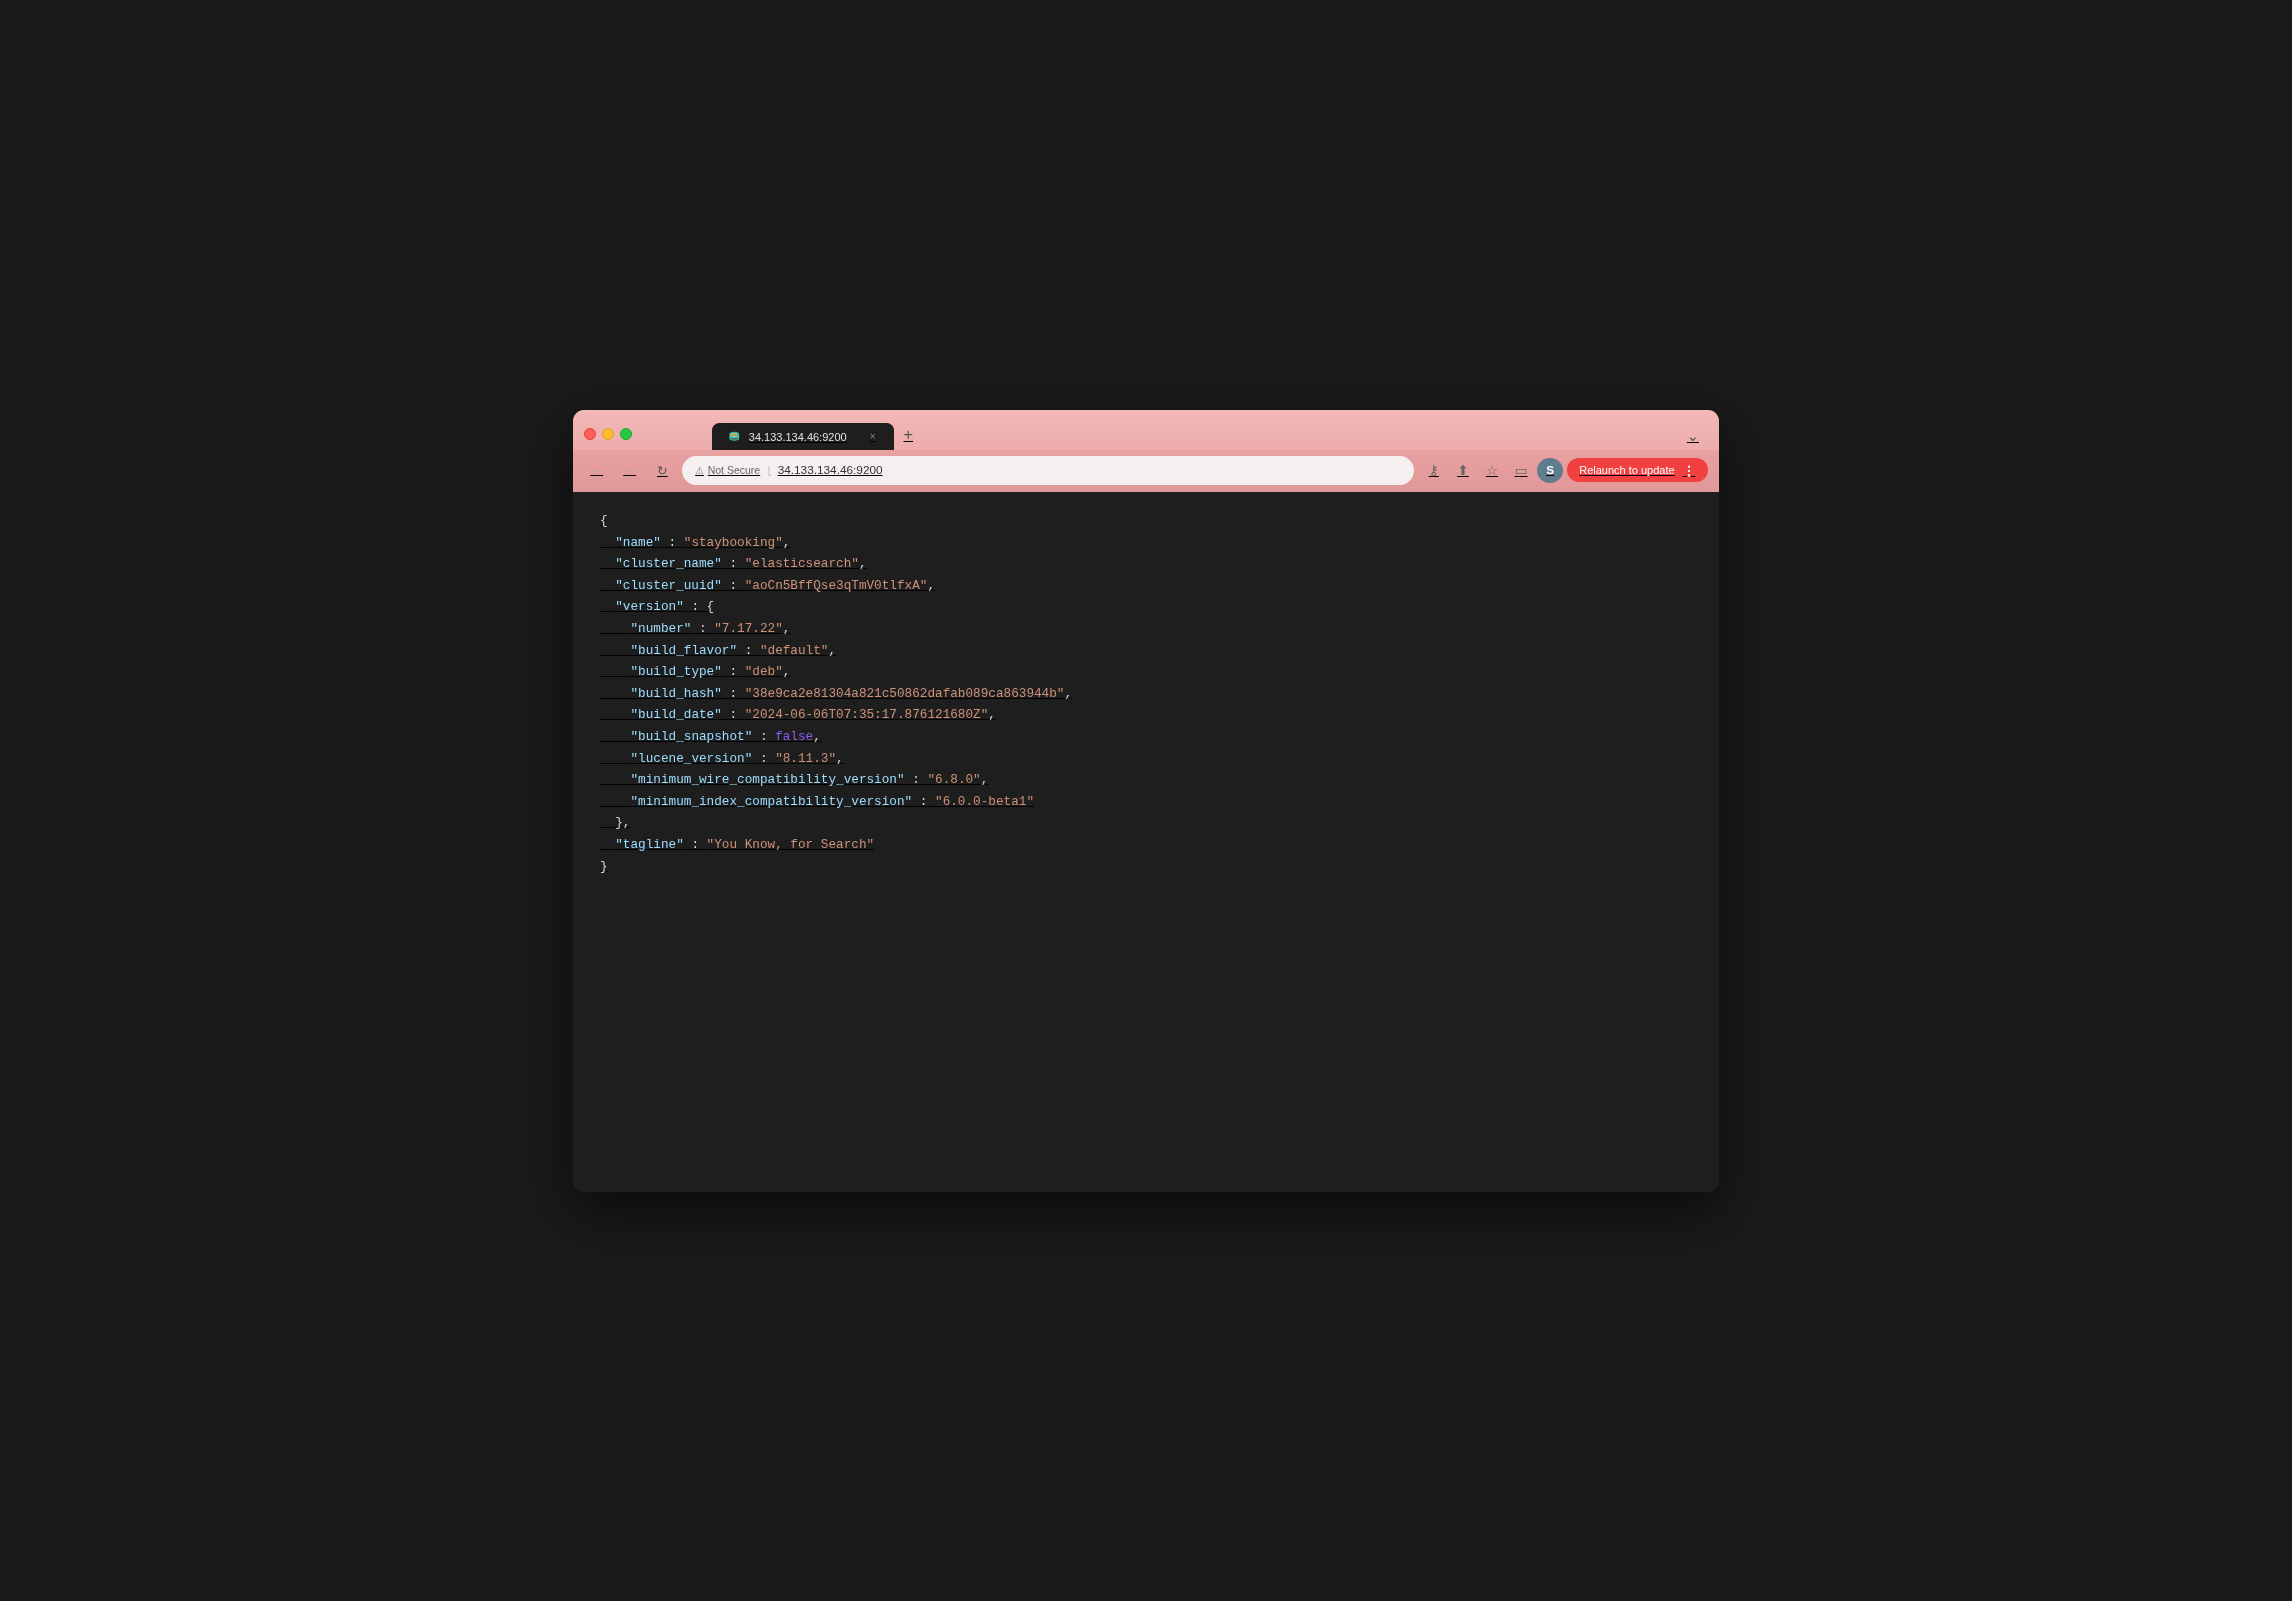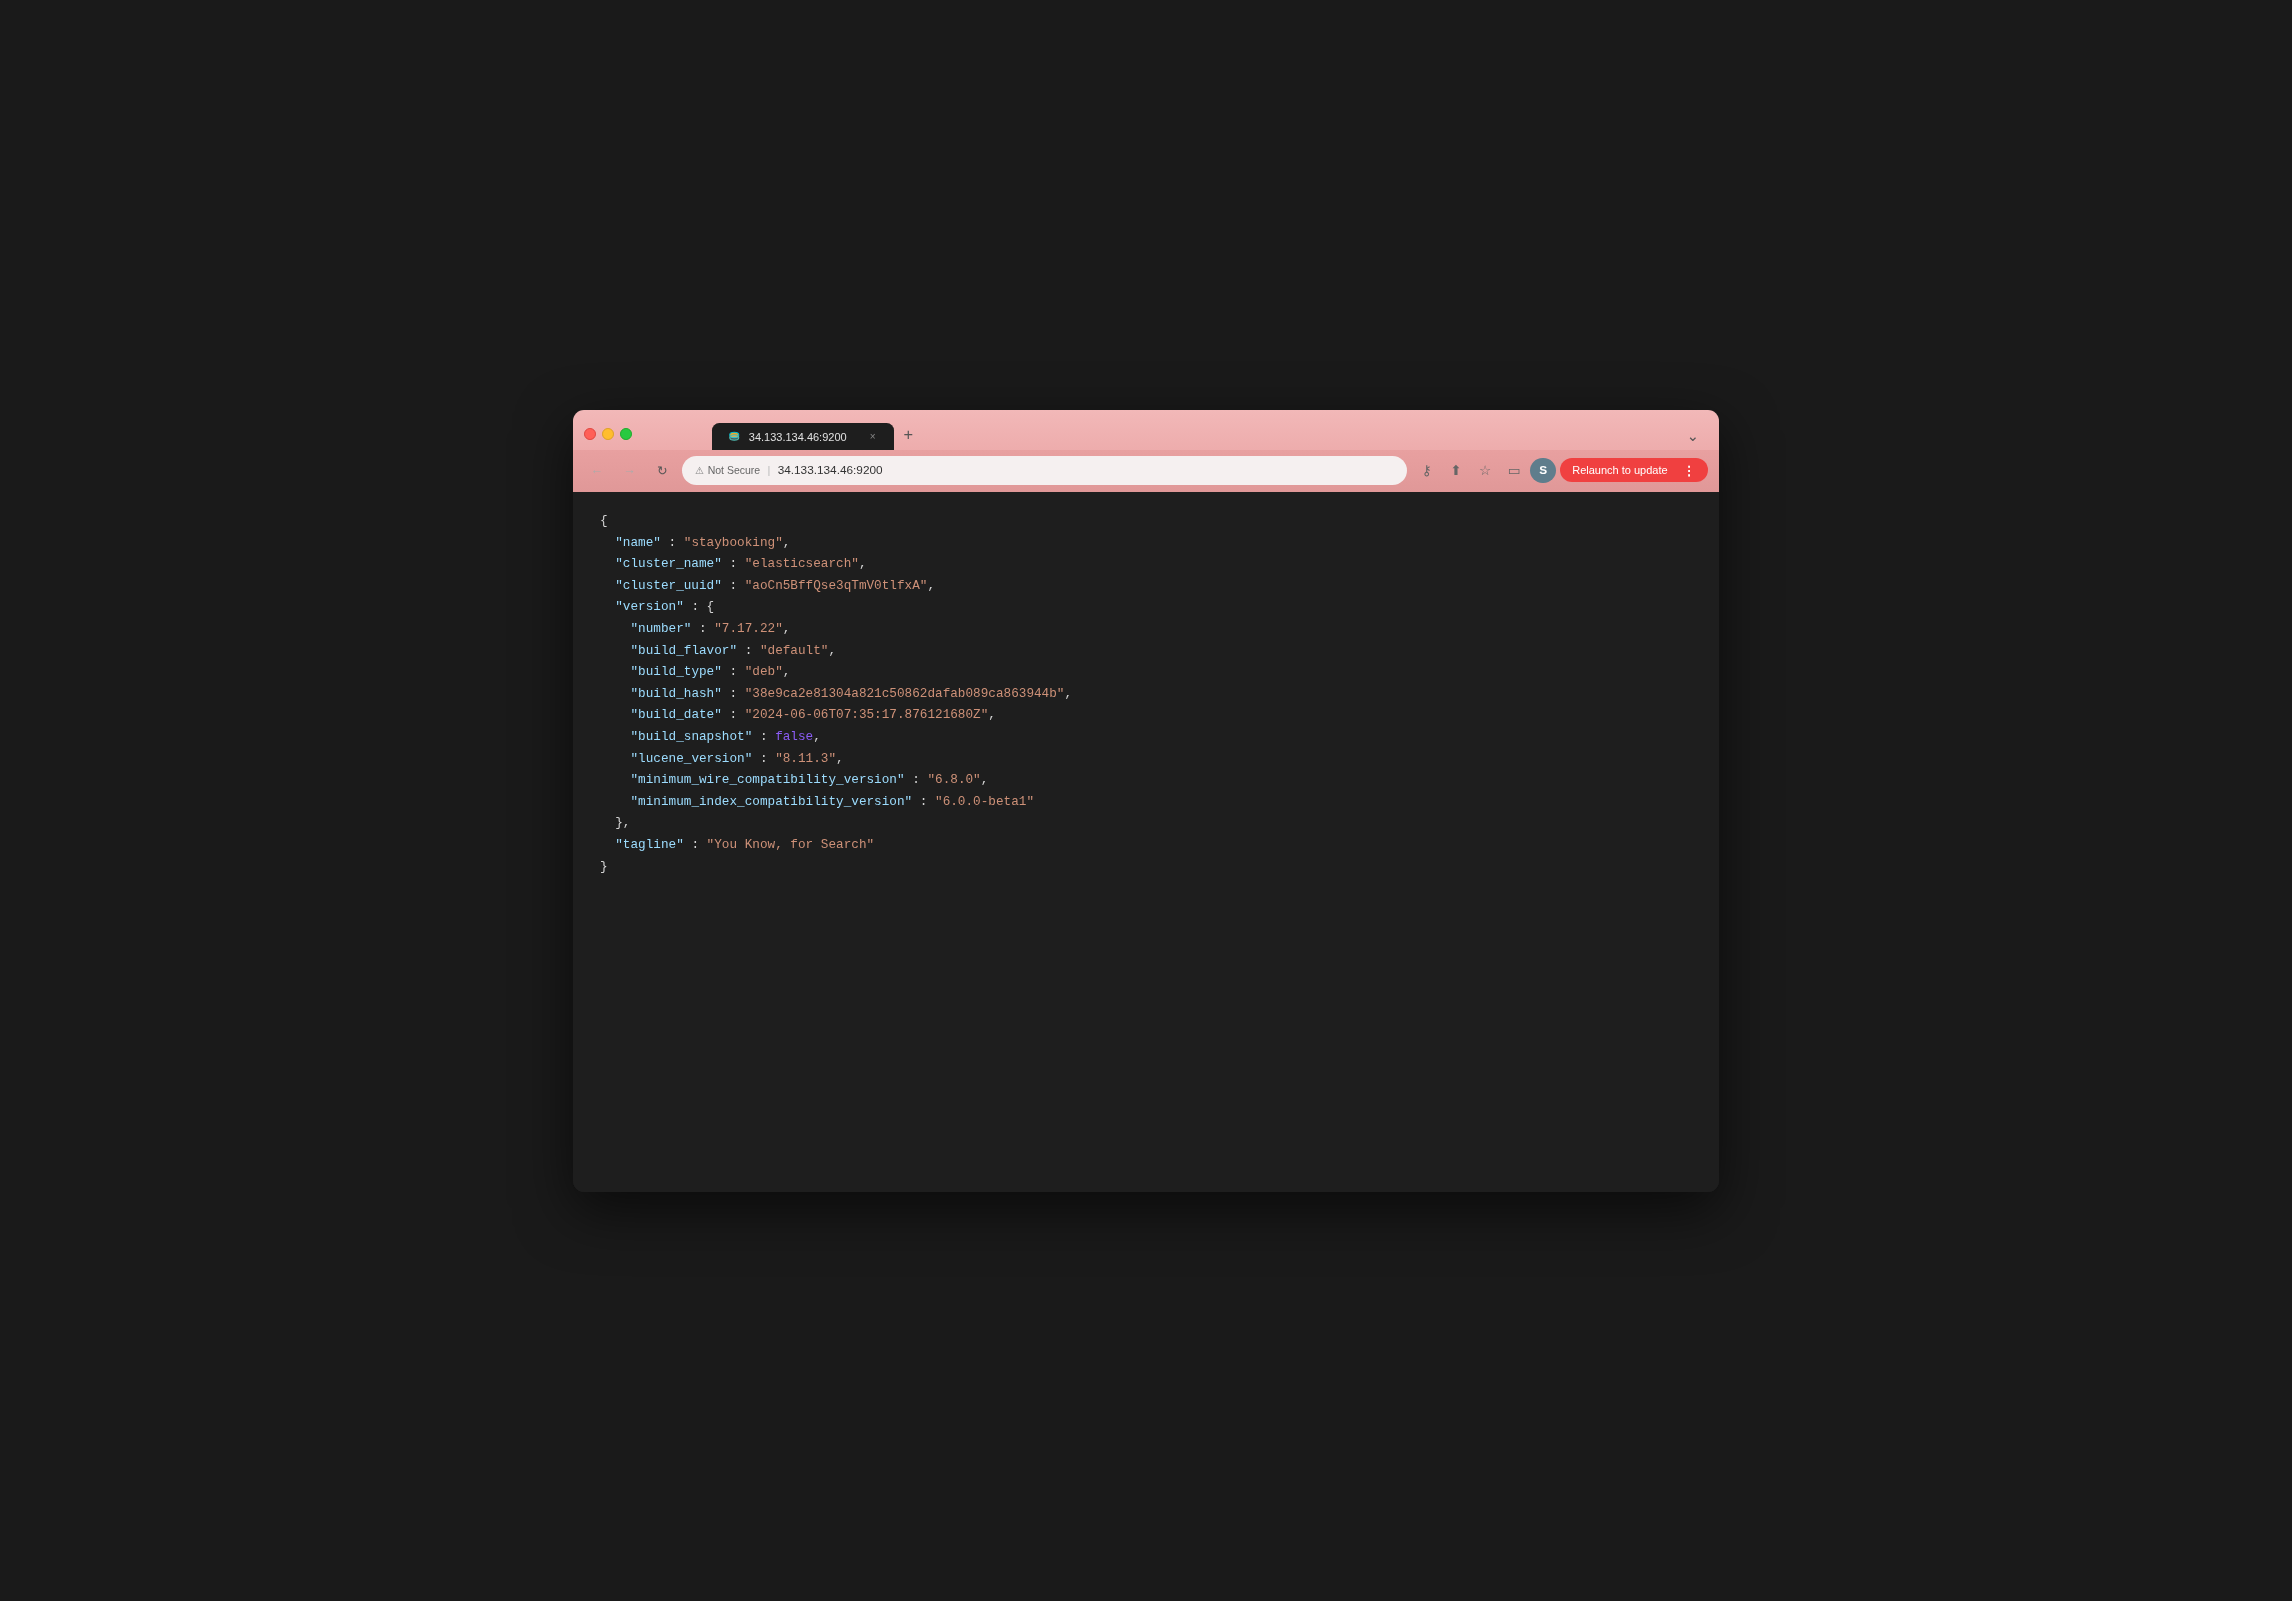--- a/index.html
+++ b/index.html
@@ -15,20 +15,21 @@
 
     .browser-window {
       width: 1146px;
       height: 782px;
       border-radius: 11px;
       overflow: hidden;
       box-shadow: 0 18px 55px rgba(0,0,0,0.6);
       display: flex;
       flex-direction: column;
       background: #1e1e1e;
+      text-decoration: underline;
     }
 
     
     .browser-chrome {
       background: linear-gradient(180deg, #f2b8b8 0%, #e8a0a0 100%);
       flex-shrink: 0;
     }
 
     .title-bar {
       display: flex;
@@ -207,21 +208,21 @@
       background: #f04040;
       color: white;
       border: none;
       border-radius: 14.5px;
       padding: 4.5px 12.7px;
       font-size: 11px;
       font-weight: 500;
       cursor: pointer;
       display: flex;
       align-items: center;
-      gap: 15px;
+      gap: 8px;
       white-space: nowrap;
     }
 
     .relaunch-btn .dots-icon {
       font-size: 12.7px;
       font-weight: 700;
     }
 
     
     .page-content {

